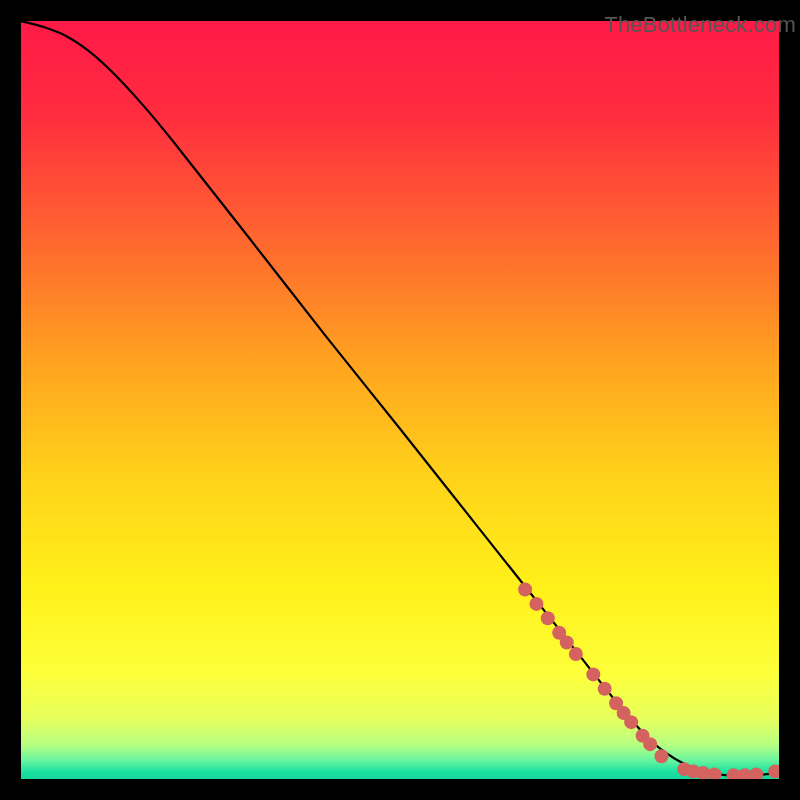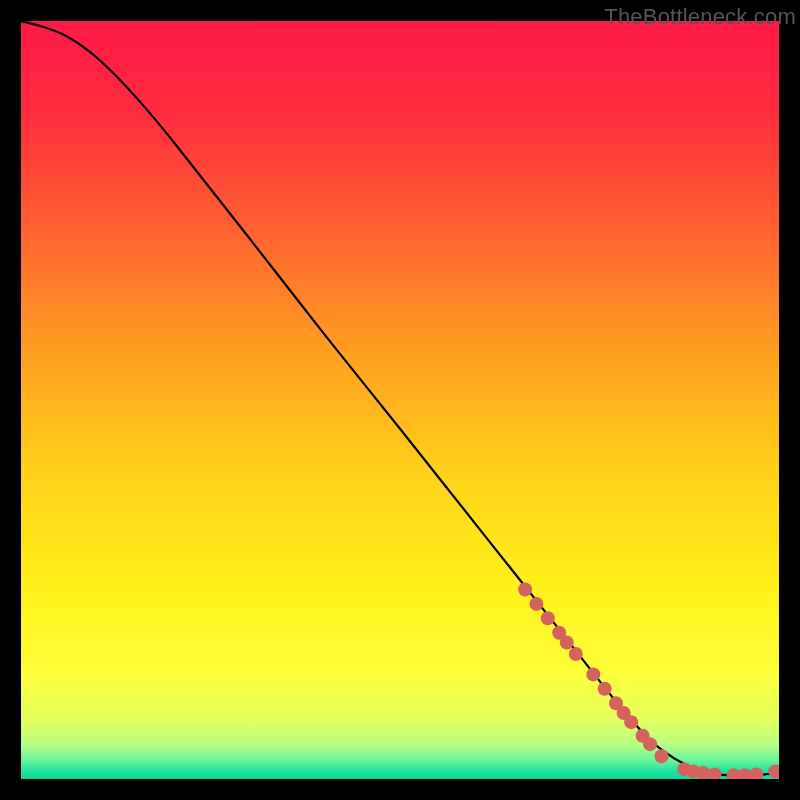--- a/index.html
+++ b/index.html
@@ -21,21 +21,21 @@
   }
   .plot {
     position: absolute;
     left: 0;
     top: 0;
     width: 758px;
     height: 758px;
   }
   .watermark {
     position: absolute;
-    top: 4px;
+    top: 12px;
     right: 4px;
     color: #555;
     font-size: 22px;
     font-weight: 500;
     letter-spacing: 0.2px;
     user-select: none;
   }
 </style>
 </head>
 <body>

